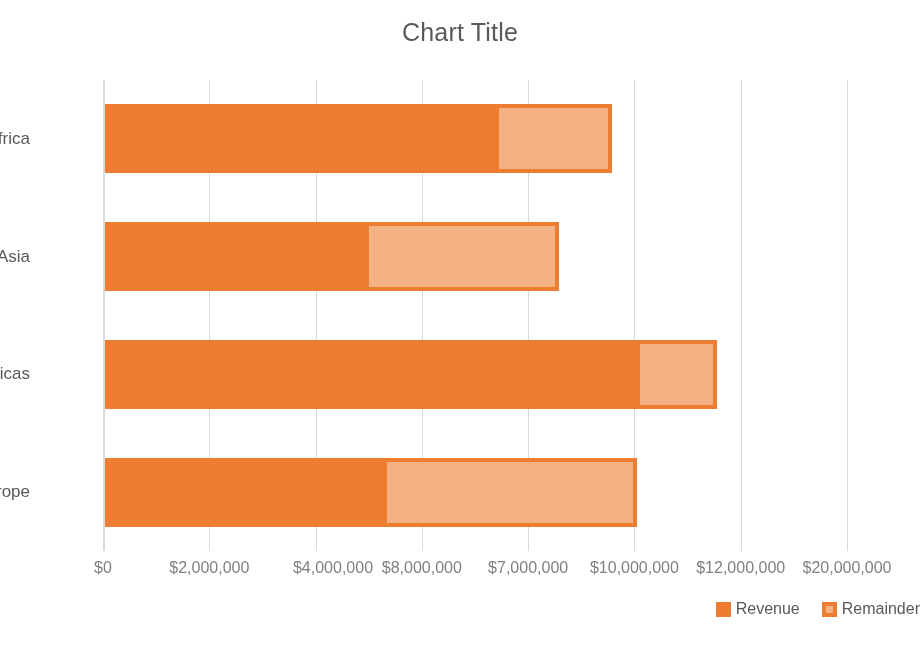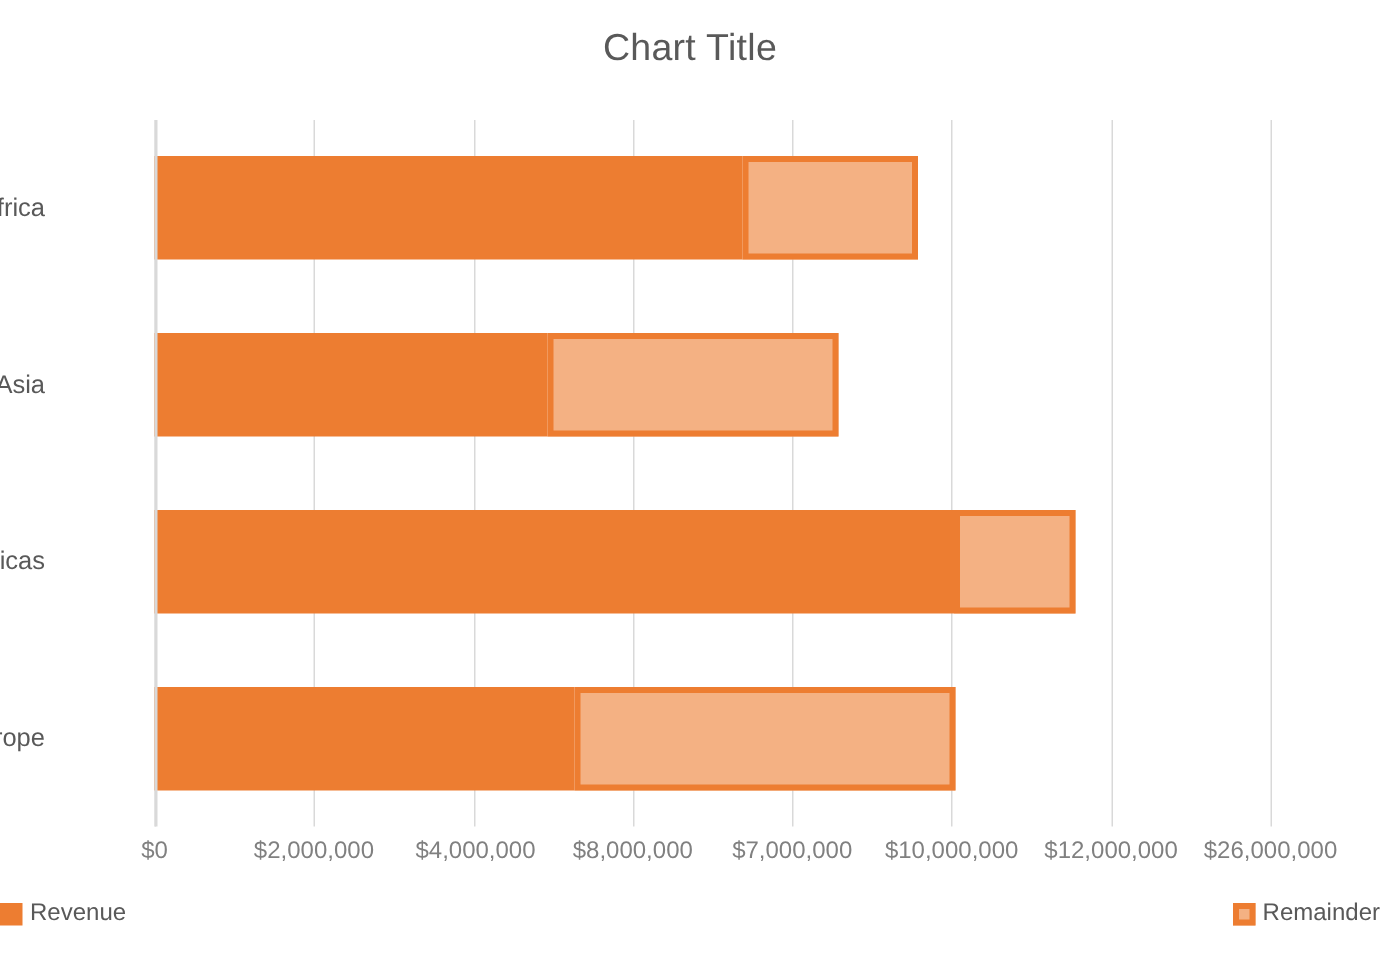--- a/index.html
+++ b/index.html
@@ -102,21 +102,21 @@
     transform: translateX(-50%);
   }
 
   
   #legend {
     position: absolute;
     left: 0;
     top: 601px;
     width: 920px;
     display: flex;
-    justify-content: space-between;
+    justify-content: flex-end;
     align-items: center;
     gap: 22px;
   }
   .legend-item {
     display: flex;
     align-items: center;
     gap: 5px;
   }
   .legend-swatch {
     width: 15px;
@@ -177,26 +177,26 @@
   <div id="category-labels">
       <div class="cat-label" style="top: 129.875px;">Africa</div>
       <div class="cat-label" style="top: 247.625px;">Asia</div>
       <div class="cat-label" style="top: 365.375px;">Americas</div>
       <div class="cat-label" style="top: 483.125px;">Europe</div>
     </div>
 
   <div id="tick-labels">
       <div class="tick-label" style="left: 103px;">$0</div>
       <div class="tick-label" style="left: 209.286px;">$2,000,000</div>
-      <div class="tick-label" style="left: 317px;">$4,000,000</div>
+      <div class="tick-label" style="left: 333px;">$4,000,000</div>
       <div class="tick-label" style="left: 421.857px;">$8,000,000</div>
       <div class="tick-label" style="left: 528.143px;">$7,000,000</div>
       <div class="tick-label" style="left: 634.429px;">$10,000,000</div>
       <div class="tick-label" style="left: 740.714px; text-align: right;">$12,000,000</div>
-      <div class="tick-label" style="left: 847px;">$26,000,000</div>
+      <div class="tick-label" style="left: 847px;">$20,000,000</div>
     </div>
 
   <div id="legend">
       <div class="legend-item">
         <span class="legend-swatch solid"></span>
         <span class="legend-text">Revenue</span>
       </div>
       <div class="legend-item">
         <span class="legend-swatch outlined"></span>
         <span class="legend-text">Remainder</span>

